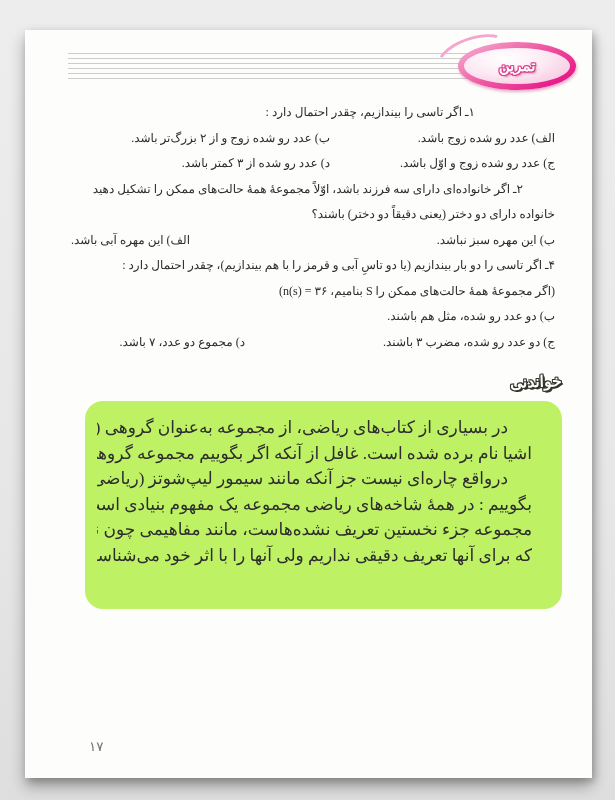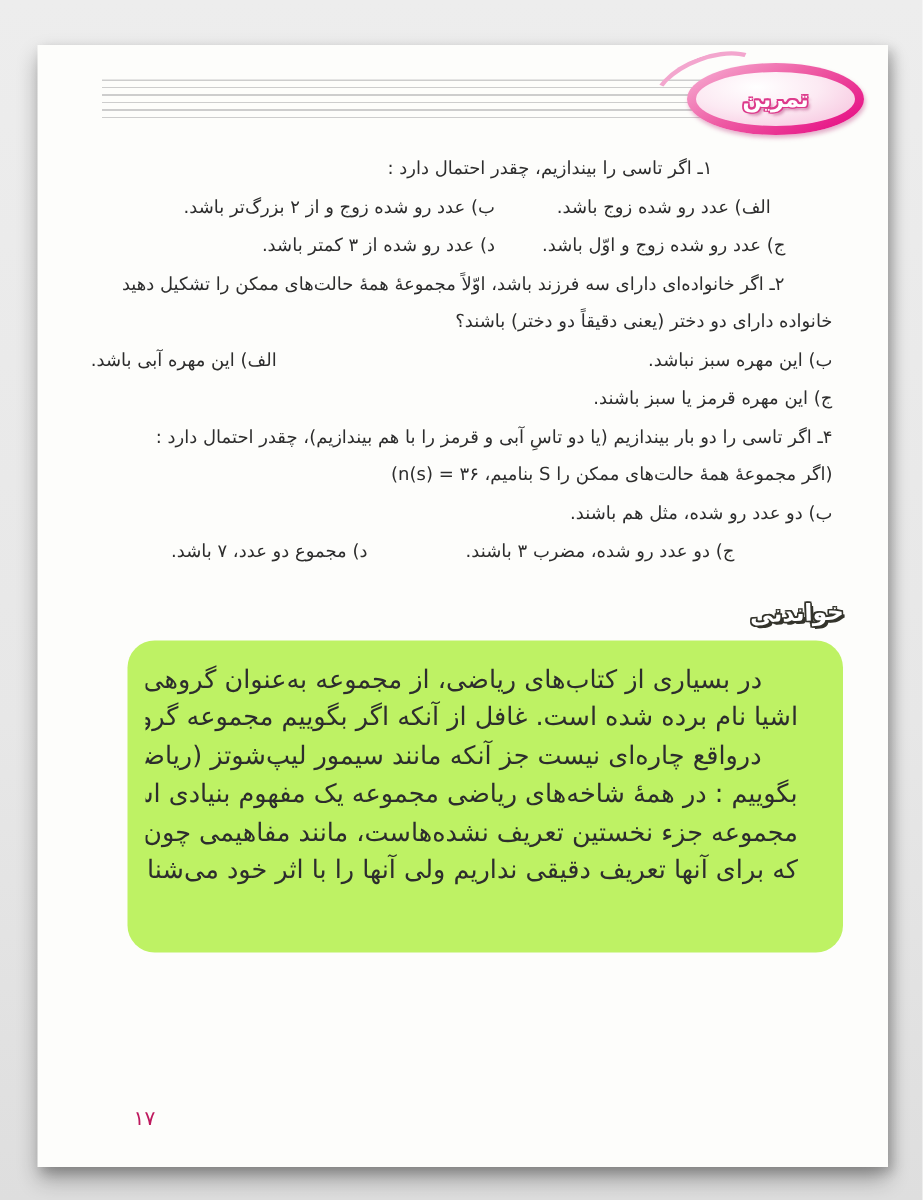--- a/index.html
+++ b/index.html
@@ -6,20 +6,21 @@
   body{
     width:615px;height:800px;position:relative;overflow:hidden;
     background:linear-gradient(180deg,#ededed 0%,#e7e7e7 60%,#dedede 100%);
     font-family:"DejaVu Sans",sans-serif;
   }
   .page{
     position:absolute;left:25px;top:30px;width:567px;height:748px;
     background:#fdfdfb;
     box-shadow:0 8px 14px rgba(0,0,0,.32),3px 3px 7px rgba(0,0,0,.18);
     overflow:hidden;
+    font-family:Liberation Serif, serif;
   }
   
   .header{position:relative;height:64px;}
   .header-lines{
     position:absolute;left:43px;top:23px;width:420px;height:27px;
     background:repeating-linear-gradient(to bottom,#cdcdcd 0,#cdcdcd 1px,transparent 1px,transparent 5px);
   }
   .badge{position:absolute;right:16px;top:12px;width:118px;height:48px;}
   .badge-ring{
     position:absolute;inset:0;border-radius:50%;
@@ -47,21 +48,21 @@
     direction:rtl;padding:6px 37px 0 30px;color:#2d2d2d;
     font-size:12px;line-height:25.5px;
   }
   .line,.opt-row{height:25.5px;overflow:hidden;}
   .line{white-space:nowrap;}
   .fitline{display:inline-block;white-space:nowrap;transform-origin:right center;}
   .indent-lg{text-indent:40px;}
   .indent{text-indent:16px;}
   .opt-row{display:flex;}
   .opt-row .cell{white-space:nowrap;overflow:hidden;}
-  .opt-row .right{flex:0 0 45%;text-align:center;}
+  .opt-row .right{flex:0 0 45%;}
   .opt-row .left{flex:1;}
   .opt-row.w27 .right{flex-basis:27%;}
   .opt-row.w62 .right{flex-basis:62%;}
   .ltr{direction:ltr;unicode-bidi:isolate;}
   
   .reading{margin-top:18px;}
   .reading-label-row{direction:rtl;padding-right:30px;height:26px;}
   .reading-label{
     display:inline-block;font-weight:bold;font-size:15.5px;color:#fff;
     letter-spacing:1px;transform:rotate(-2deg);
@@ -71,21 +72,21 @@
   }
   .reading-box{
     margin:2px 30px 0 60px;height:178px;
     background:#bef264;border-radius:18px;
     padding:14px 30px 16px 12px;
     direction:rtl;color:#2d2d2d;font-size:17px;line-height:25.5px;
   }
   .reading-box .line{height:25.5px;}
   .indent-sm{text-indent:12px;}
   
-  .page-num{position:absolute;left:64px;top:708px;font-size:13.5px;color:#be185d;}
+  .page-num{position:absolute;left:64px;top:708px;font-size:13.5px;color:#737373;}
 </style>
 </head>
 <body>
 
 <div class="page">
 
   <div class="header">
     <div class="header-lines"></div>
     <div class="badge">
       <div class="badge-swoosh"></div>
@@ -107,21 +108,20 @@
       <div class="cell left"><span class="fitline">د) عدد رو شده از ۳ کمتر باشد.</span></div>
     </div>
 
     <div class="line indent"><span class="fitline">۲ـ اگر خانواده‌ای دارای سه فرزند باشد، اوّلاً مجموعهٔ همهٔ حالت‌های ممکن را تشکیل دهید</span></div>
     <div class="line"><span class="fitline">خانواده دارای دو دختر (یعنی دقیقاً دو دختر) باشند؟</span></div>
 
     <div class="opt-row w27">
       <div class="cell left"><span class="fitline">ب) این مهره سبز نباشد.</span></div>
       <div class="cell right"><span class="fitline">الف) این مهره آبی باشد.</span></div>
     </div>
-    <div class="line"><span class="fitline">ج) این مهره قرمز یا سبز باشند.</span></div>
 
     <div class="line"><span class="fitline">۴ـ اگر تاسی را دو بار بیندازیم (یا دو تاسِ آبی و قرمز را با هم بیندازیم)، چقدر احتمال دارد :</span></div>
     <div class="line"><span class="fitline"><span>(اگر مجموعهٔ همهٔ حالت‌های ممکن را S بنامیم، </span><span class="ltr" dir="ltr">(n(s) = ۳۶</span></span></div>
     <div class="opt-row w27">
       <div class="cell left"><span class="fitline">ب) دو عدد رو شده، مثل هم باشند.</span></div>
     </div>
     <div class="opt-row w62">
       <div class="cell right"><span class="fitline">ج) دو عدد رو شده، مضرب ۳ باشند.</span></div>
       <div class="cell left"><span class="fitline">د) مجموع دو عدد، ۷ باشد.</span></div>
     </div>

